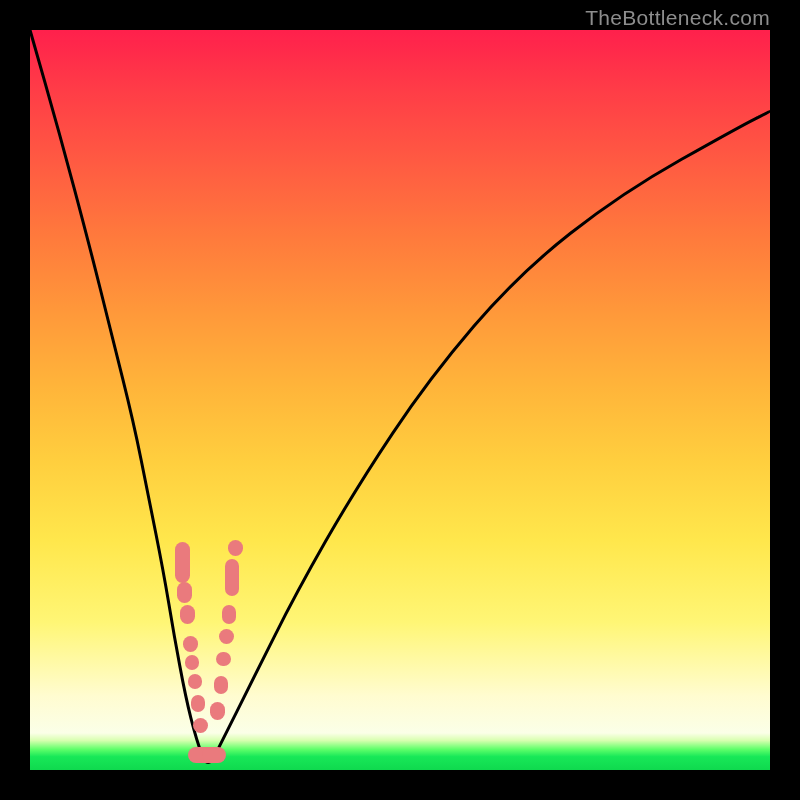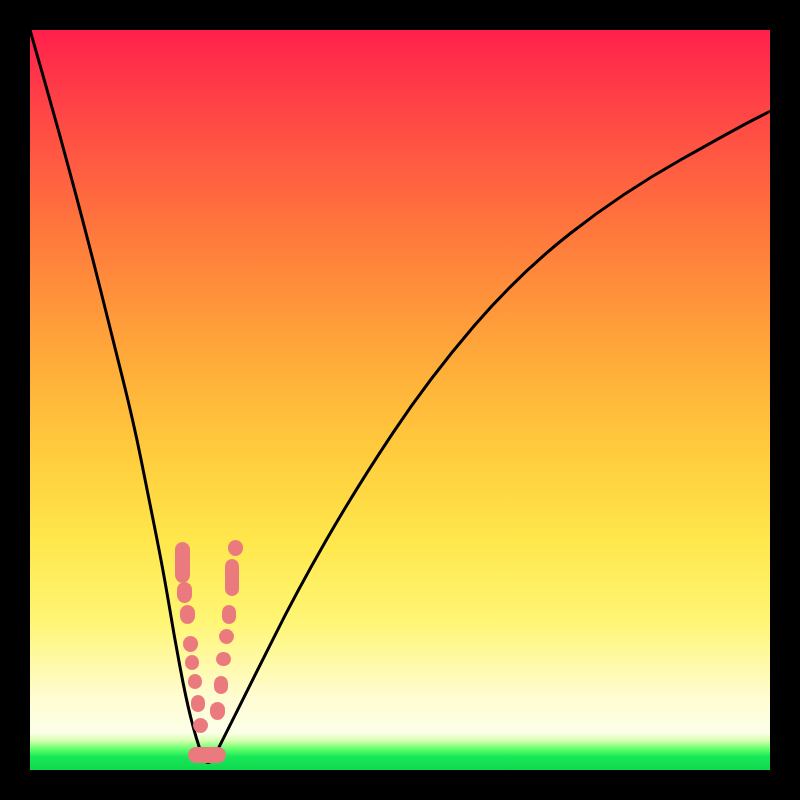--- a/index.html
+++ b/index.html
@@ -66,20 +66,21 @@
   svg.curve{
     position:absolute;top:0;left:0;width:100%;height:100%;
     overflow:visible;
   }
 </style>
 </head>
 <body>
 
 <div class="frame">
 
+  <div class="watermark">TheBottleneck.com</div>
 
   <div class="plot">
 
     <svg class="curve" viewBox="0 0 740 740" preserveAspectRatio="none">
       <path fill="none" stroke="#000000" stroke-width="3" stroke-linecap="round" stroke-linejoin="round" d="M0.0 0.0 Q 0.0 0.0 14.8 51.8 Q 29.6 103.6 44.4 159.1 Q 59.2 214.6 70.3 259.0 Q 81.4 303.4 92.5 347.8 Q 103.6 392.2 111.0 429.2 Q 118.4 466.2 125.8 503.2 Q 133.2 540.2 138.8 573.5 Q 144.3 606.8 149.9 636.4 Q 155.4 666.0 160.9 688.2 Q 166.5 710.4 172.1 725.2 Q 177.6 740.0 185.0 725.2 Q 192.4 710.4 207.2 680.8 Q 222.0 651.2 244.2 606.8 Q 266.4 562.4 296.0 510.6 Q 325.6 458.8 362.6 403.3 Q 399.6 347.8 444.0 296.0 Q 488.4 244.2 540.2 203.5 Q 592.0 162.8 651.2 129.5 Q 710.4 96.2 725.2 88.8 T 740.0 81.4"></path>
     </svg>
 
     <div>
         <div class="bead" style="width: 14.8px; height: 40.7px; left: 145.04px; top: 512.45px; background: rgb(234, 122, 125);"></div>
         <div class="bead" style="width: 14.8px; height: 20.72px; left: 147.26px; top: 552.04px; background: rgb(234, 122, 125);"></div>

